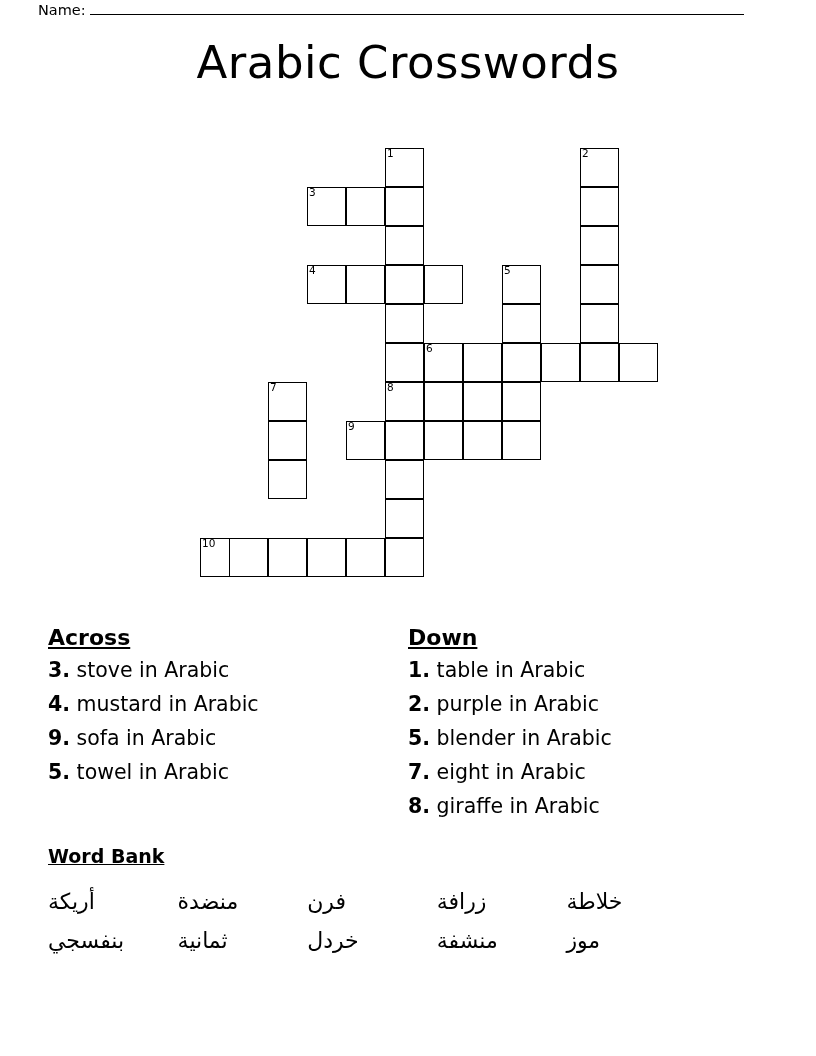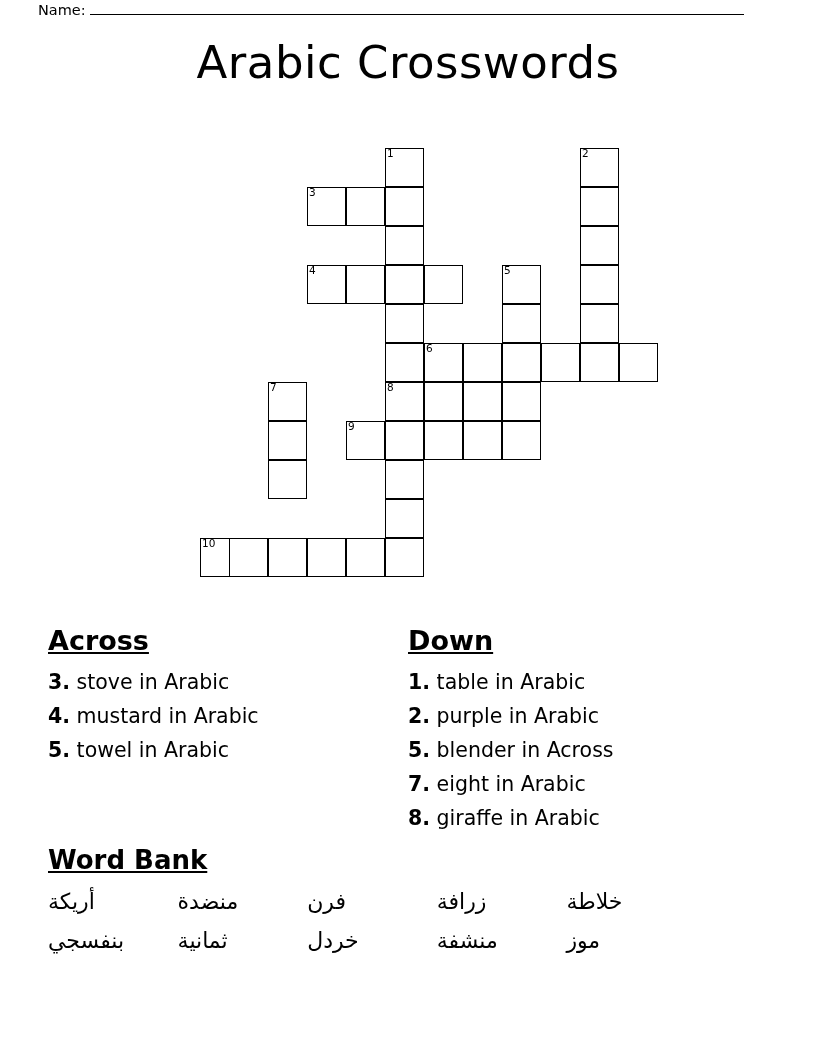--- a/index.html
+++ b/index.html
@@ -72,38 +72,38 @@
   
   .clues {
     position: absolute;
     top: 625px;
     left: 48px;
     width: 720px;
     display: flex;
   }
   .clue-col { width: 360px; }
   .clue-head {
-    font-size: 27px;
+    font-size: 22px;
     font-weight: bold;
     text-decoration: underline;
-    margin-bottom: 9px;
+    margin-bottom: 3px;
   }
   .clue-line {
     font-size: 20.5px;
     line-height: 34px;
     white-space: nowrap;
   }
   .clue-num { font-weight: bold; }
 
   
   .wb-head {
     position: absolute;
     top: 845px;
     left: 48px;
-    font-size: 26px;
+    font-size: 19px;
     font-weight: bold;
     text-decoration: underline;
     text-align: right;
   }
   .wb-grid {
     position: absolute;
     top: 882px;
     left: 48px;
     width: 648px;
   }
@@ -202,38 +202,42 @@
     <div class="clue-head">Across</div>
     <div class="clue-line">
       <span class="clue-num">3.</span>
       <span>stove in Arabic</span>
     </div>
     <div class="clue-line">
       <span class="clue-num">4.</span>
       <span>mustard in Arabic</span>
     </div>
     <div class="clue-line">
+      <span class="clue-num">9.</span>
+      <span>sofa in Arabic</span>
+    </div>
+    <div class="clue-line">
       <span class="clue-num">5.</span>
       <span>towel in Arabic</span>
     </div>
   </div>
 
   <div class="clue-col">
     <div class="clue-head">Down</div>
     <div class="clue-line">
       <span class="clue-num">1.</span>
       <span>table in Arabic</span>
     </div>
     <div class="clue-line">
       <span class="clue-num">2.</span>
       <span>purple in Arabic</span>
     </div>
     <div class="clue-line">
       <span class="clue-num">5.</span>
-      <span>blender in Across</span>
+      <span>blender in Arabic</span>
     </div>
     <div class="clue-line">
       <span class="clue-num">7.</span>
       <span>eight in Arabic</span>
     </div>
     <div class="clue-line">
       <span class="clue-num">8.</span>
       <span>giraffe in Arabic</span>
     </div>
   </div>

